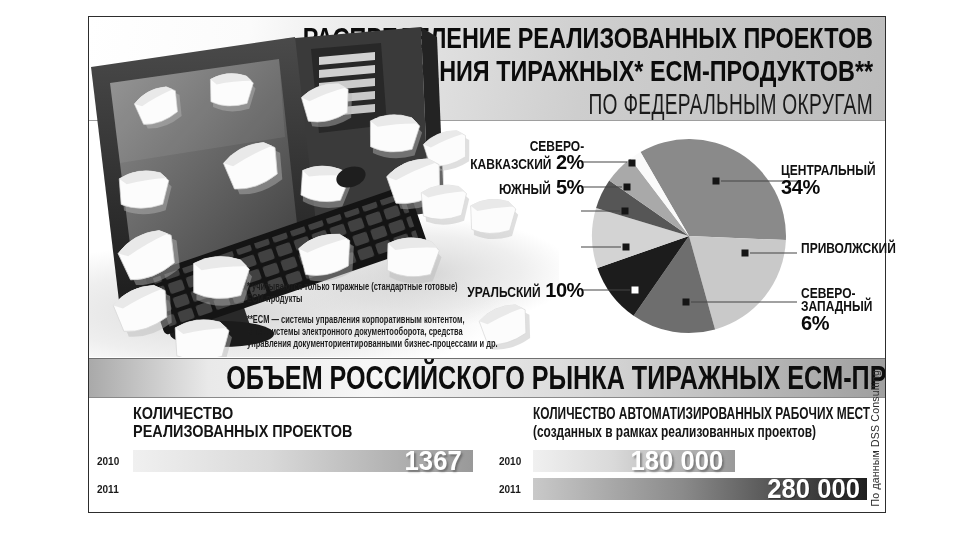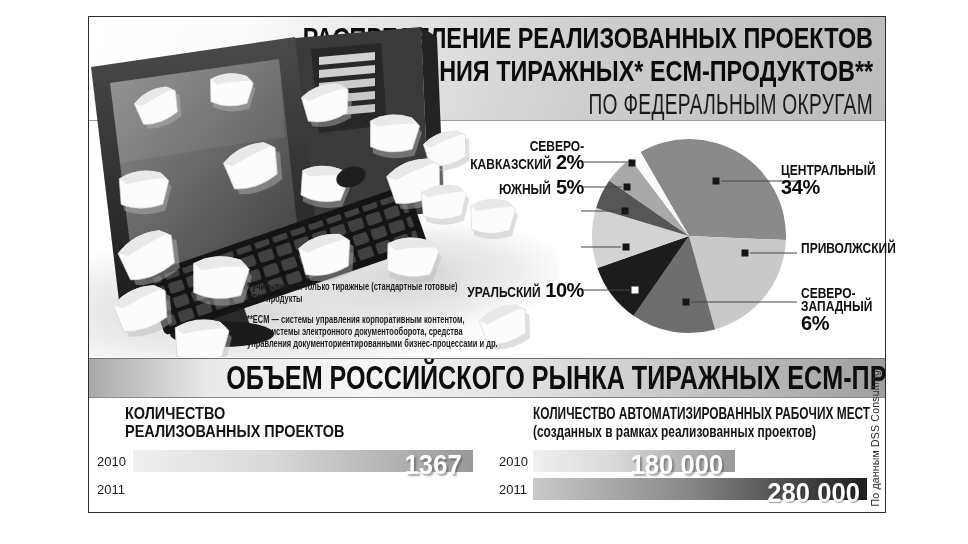--- a/index.html
+++ b/index.html
@@ -44,30 +44,30 @@
   .banner{position:absolute;left:0;top:341px;width:100%;height:40px;z-index:5;box-sizing:border-box;
     background:linear-gradient(90deg,#a9a9a9 0%,#e9e9e9 15%,#f6f6f6 35%,#d9d9d9 62%,#9f9f9f 100%);
     border-top:1px solid #6f6f6f;border-bottom:1px solid #8a8a8a;text-align:center;overflow:hidden;}
   .banner span{display:inline-block;font-size:34px;font-weight:bold;line-height:37px;color:#0d0d0d;
     transform:scaleX(.74);transform-origin:50% 50%;white-space:nowrap;}
 
   
   .bargroup{position:absolute;z-index:5;}
   #bars-left{left:8px;top:388px;}
   #bars-right{left:410px;top:388px;}
-  .bhdr{height:36px;margin-bottom:9px;margin-left:28px;}
+  .bhdr{height:36px;margin-bottom:9px;margin-left:36px;}
   #bars-right .bhdr{margin-left:34px;}
   .bhdr div{font-size:17px;font-weight:bold;line-height:18px;color:#141414;white-space:nowrap;transform-origin:0 50%;}
   #bars-left .bhdr div{transform:scaleX(.85);}
   #bars-right .bhdr div{transform:scaleX(.7);}
   .brow{display:flex;align-items:center;height:22px;margin-top:6px;}
   .brow.first{margin-top:0;}
-  .byear{width:36px;font-size:13px;font-weight:normal;color:#1a1a1a;flex:none;}
+  .byear{width:36px;font-size:10px;font-weight:bold;color:#1a1a1a;flex:none;}
   #bars-right .byear{width:34px;}
-  .bar{height:22px;display:flex;align-items:flex-start;justify-content:flex-end;flex:none;}
+  .bar{height:22px;display:flex;align-items:center;justify-content:flex-end;flex:none;}
   .bar-light{background:linear-gradient(90deg,#f0f0f0 0%,#d9d9d9 40%,#999999 100%);}
   .bar-dark{background:linear-gradient(90deg,#c9c9c9 0%,#8a8a8a 45%,#1e1e1e 100%);}
   .bval{font-size:27px;font-weight:bold;color:#ffffff;padding-right:7px;white-space:nowrap;
         transform:scaleX(.95);transform-origin:100% 50%;}
   .bar-light .bval{text-shadow:2px 2px 2px rgba(70,70,70,.5);padding-right:12px;}
   .bar-dark .bval{text-shadow:1px 1px 1px rgba(0,0,0,.4);}
 
   
   .source{position:absolute;right:4px;bottom:6px;z-index:6;writing-mode:vertical-rl;
           transform:rotate(180deg);font-size:10.5px;color:#2b2b2b;letter-spacing:.2px;}

